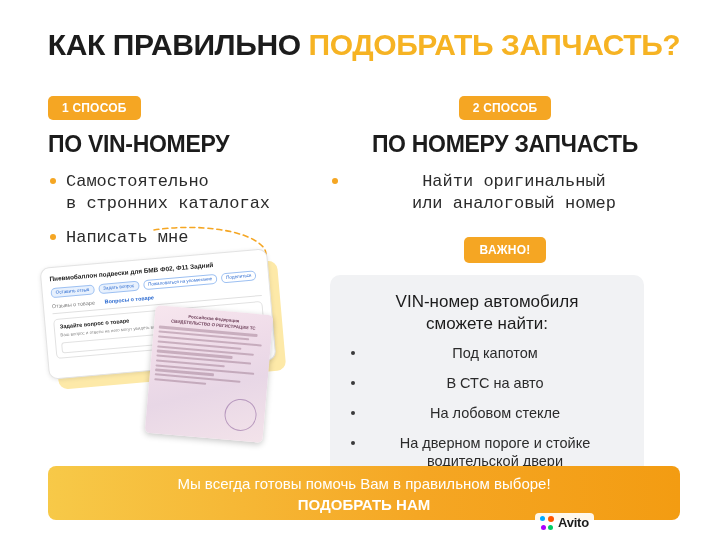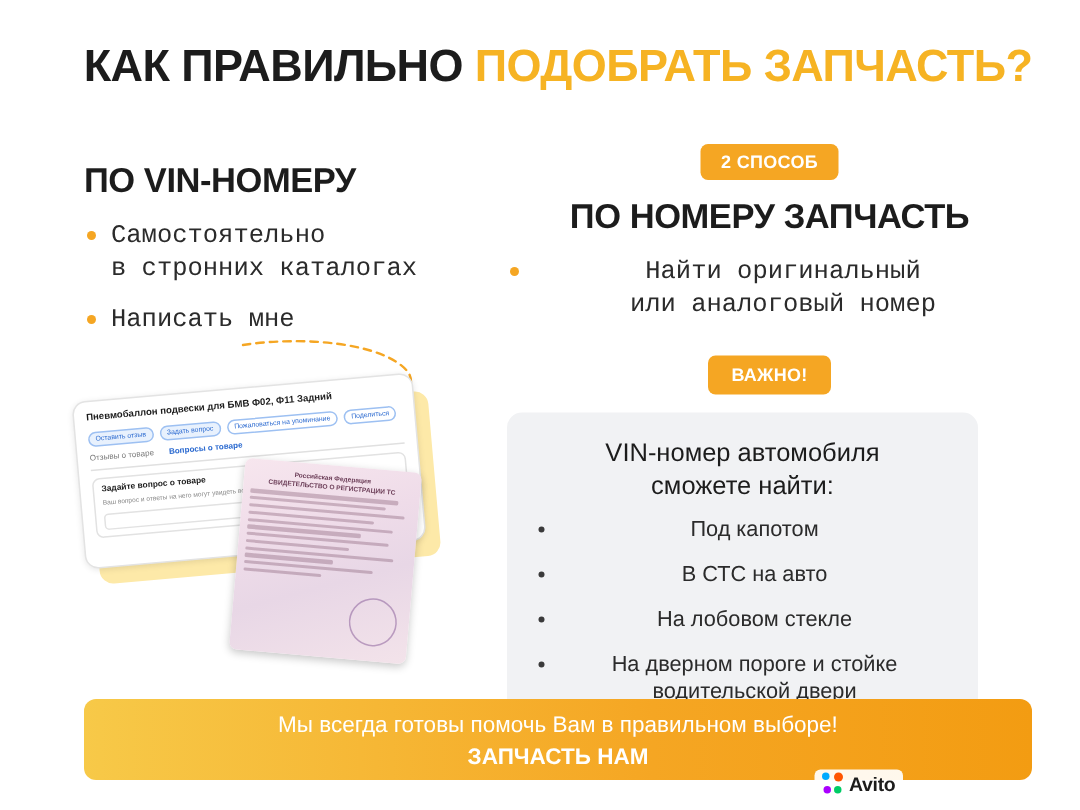--- a/index.html
+++ b/index.html
@@ -9,21 +9,21 @@
   body {
     width: 720px;
     height: 540px;
     background: #ffffff;
     font-family: "Liberation Sans", sans-serif;
     overflow: hidden;
     position: relative;
   }
   .page {
     position: absolute;
-    left: 12px; top: 0;
+    left: 4px; top: 0;
     width: 600px;
     height: 540px;
     background: #ffffff;
   }
 
   
   .title {
     position: absolute;
     left: 0;
     top: 30px;
@@ -316,21 +316,21 @@
     font-weight: bold;
     line-height: 1.4;
   }
 
   
   .avito {
     position: absolute;
     right: 10px;
     bottom: 8px;
     display: flex;
-    align-items: flex-start;
+    align-items: flex-end;
     gap: 4px;
     background: rgba(255,255,255,0.92);
     border-radius: 4px;
     padding: 2px 5px;
   }
   .avito-dots {
     position: relative;
     width: 14px;
     height: 14px;
   }
@@ -353,20 +353,21 @@
 </head>
 <body>
 
 <div class="page">
 
   <div class="title">
     <span class="t-dark">КАК ПРАВИЛЬНО </span><span class="t-accent">ПОДОБРАТЬ ЗАПЧАСТЬ?</span>
   </div>
 
   <div class="col-left">
+    <div class="badge">1 СПОСОБ</div>
     <div class="section-head">ПО VIN-НОМЕРУ</div>
     <ul class="bullets">
       <li><span style="white-space:pre-line">Самостоятельно
 в стронних каталогах</span></li>
       <li><span style="white-space:pre-line">Написать мне</span></li>
     </ul>
   </div>
 
   <div class="arrow">
     <svg width="126" height="50" viewBox="0 0 126 50" fill="none">
@@ -438,21 +439,21 @@
         <li><span>В СТС на авто</span></li>
         <li><span>На лобовом стекле</span></li>
         <li><span style="white-space:pre-line">На дверном пороге и стойке
 водительской двери</span></li>
       </ul>
     </div>
   </div>
 
   <div class="footer">
     <div class="l1">Мы всегда готовы помочь Вам в правильном выборе!</div>
-    <div class="l2">ЗАПЧАСТЬ НАМ</div>
+    <div class="l2">ПОДОБРАТЬ НАМ</div>
   </div>
 
   <div class="avito">
     <span class="avito-dots">
       <i class="d1"></i>
         <i class="d2"></i>
         <i class="d3"></i>
         <i class="d4"></i>
     </span>
     <span class="avito-text">Avito</span>

